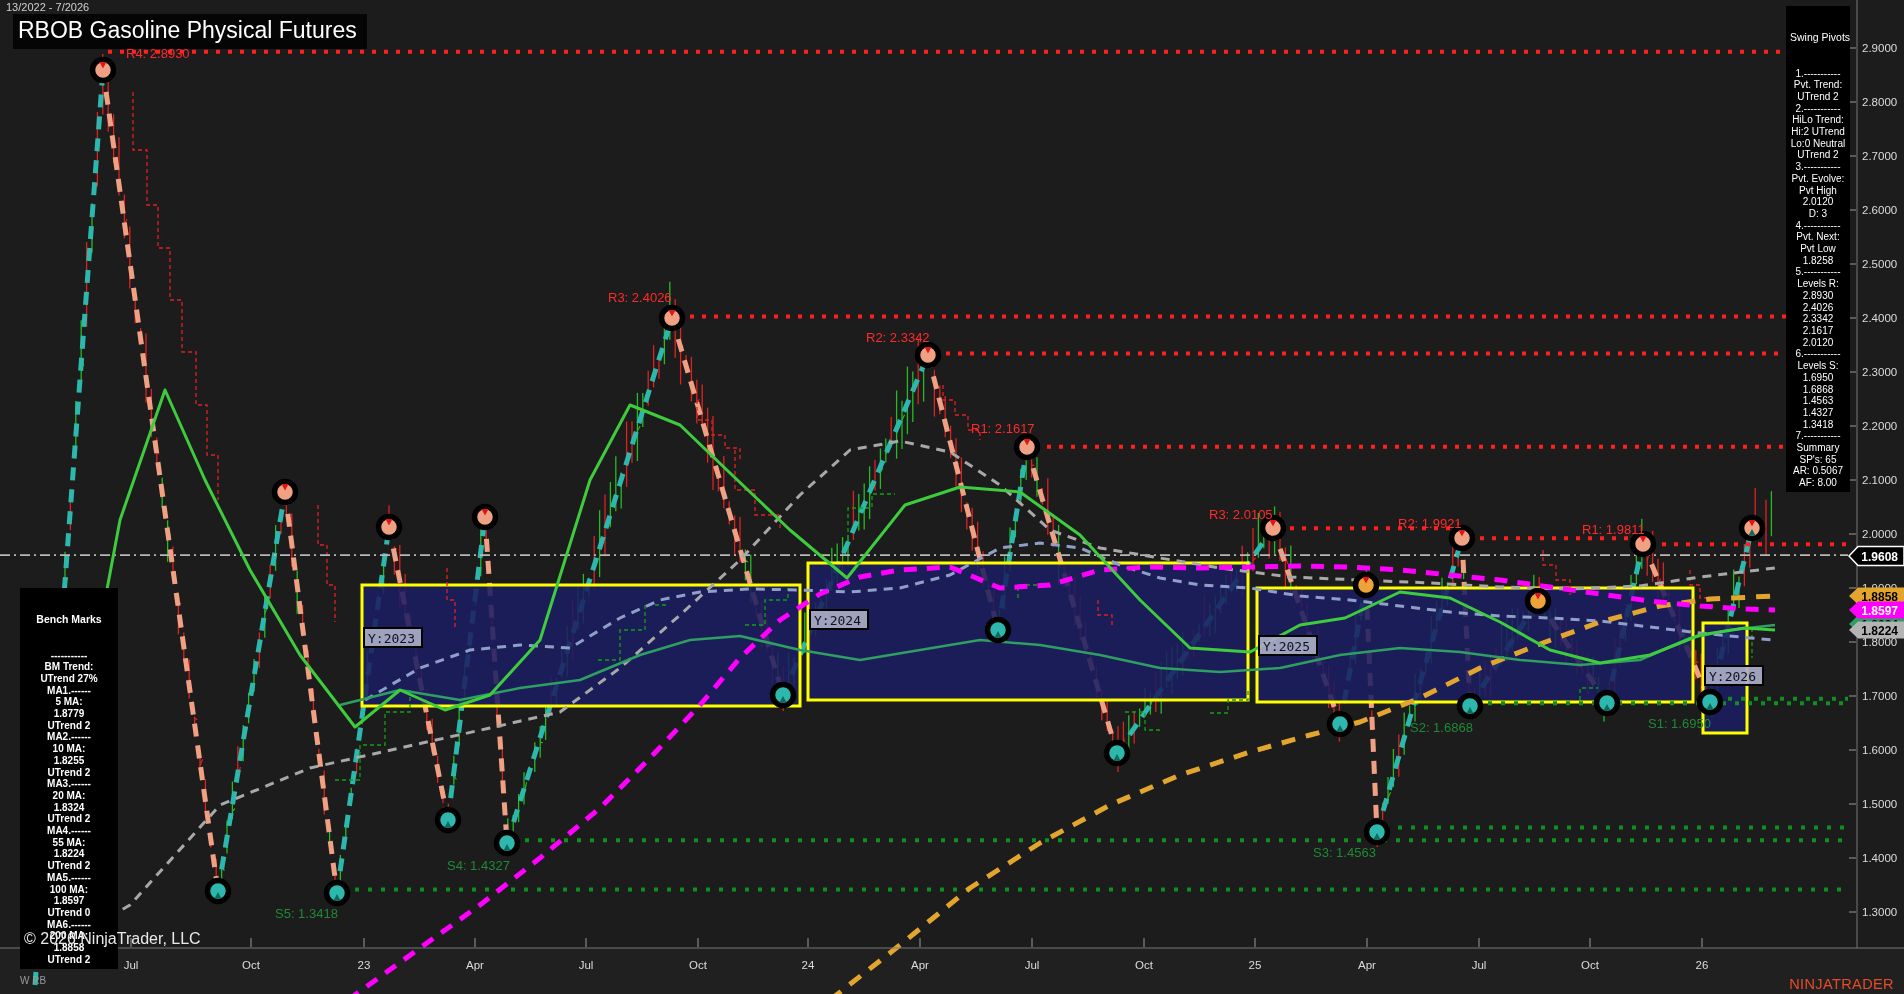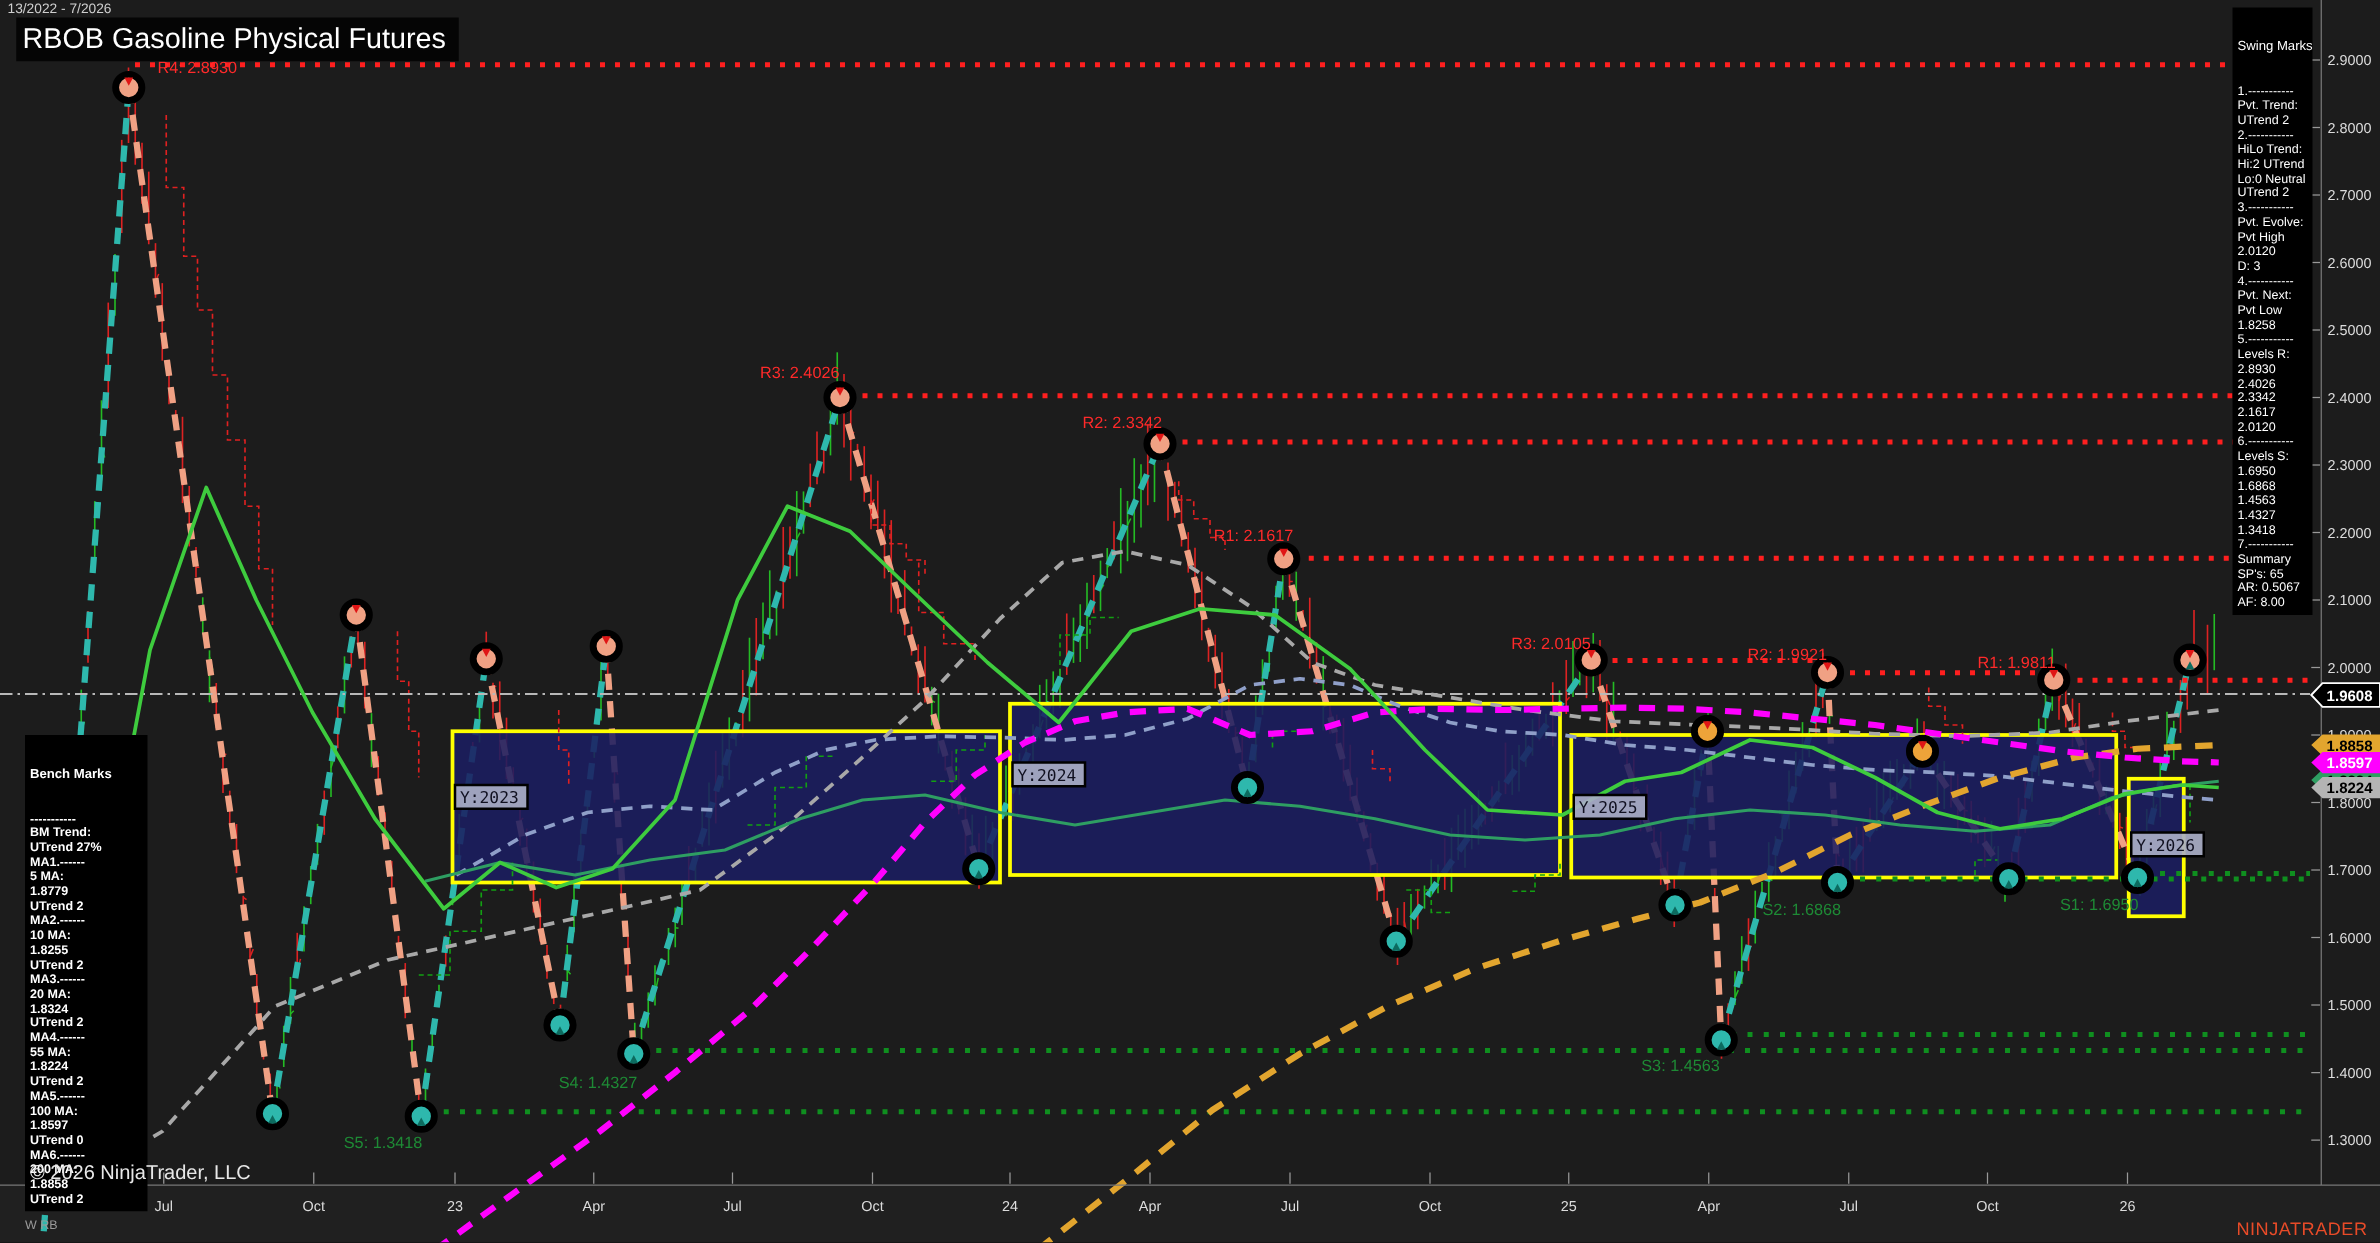--- a/index.html
+++ b/index.html
@@ -1,19 +1,19 @@
 <!DOCTYPE html>
 <html><head>
 <meta charset="utf-8">
 <style>
   html,body{margin:0;padding:0;background:#111;}
   #stage{position:relative;width:1904px;height:994px;background:#1c1c1c;overflow:hidden;
          font-family:"Liberation Sans","DejaVu Sans",sans-serif;}
   svg{position:absolute;left:0;top:0;}
-  .overlay{position:absolute;z-index:5;}
+  .overlay{position:absolute;z-index:5;text-align:center;}
   #dateRange{left:6px;top:1px;font-size:11px;color:#cfcfcf;z-index:7;}
   #titleBlock{left:13px;top:14px;background:rgba(0,0,0,0.82);color:#fff;padding:2px 10px 4px 5px;
               font-size:23px;line-height:1.28;z-index:6;white-space:nowrap;}
   .panel{background:#000;color:#fff;font-size:10px;line-height:11.7px;padding:3px 4px;z-index:8;white-space:pre;}
   #benchPanel{left:20px;top:588px;width:90px;font-weight:bold;}
   #swingPanel{left:1786px;top:6px;width:56px;}
   .panel .ptitle{font-size:10.5px;}
   #copyright{left:24px;top:930px;font-size:16px;color:#e8e8e8;z-index:9;}
   #instrument{left:20px;top:975px;font-size:10px;color:#9a9a9a;z-index:9;}
   #brand{right:10px;top:976px;font-size:14.5px;font-weight:normal;letter-spacing:0.4px;z-index:9;}
@@ -681,18 +681,18 @@
       </g>
     </svg>
   <div class="overlay" id="dateRange">13/2022 - 7/2026</div>
   <div class="overlay" id="titleBlock">
     <div>RBOB Gasoline Physical Futures</div>
   </div>
   <div class="overlay panel" id="benchPanel">
     <div class="ptitle">Bench Marks</div>
   <div>-----------</div><div>BM Trend:</div><div>UTrend 27%</div><div>MA1.------</div><div>5 MA:</div><div>1.8779</div><div>UTrend 2</div><div>MA2.------</div><div>10 MA:</div><div>1.8255</div><div>UTrend 2</div><div>MA3.------</div><div>20 MA:</div><div>1.8324</div><div>UTrend 2</div><div>MA4.------</div><div>55 MA:</div><div>1.8224</div><div>UTrend 2</div><div>MA5.------</div><div>100 MA:</div><div>1.8597</div><div>UTrend 0</div><div>MA6.------</div><div>200 MA:</div><div>1.8858</div><div>UTrend 2</div></div>
   <div class="overlay panel" id="swingPanel">
-    <div class="ptitle">Swing Marks</div>
+    <div class="ptitle">Swing Pivots</div>
   <div>1.-----------</div><div>Pvt. Trend:</div><div>UTrend 2</div><div>2.-----------</div><div>HiLo Trend:</div><div>Hi:2 UTrend</div><div>Lo:0 Neutral</div><div>UTrend 2</div><div>3.-----------</div><div>Pvt. Evolve:</div><div>Pvt High</div><div>2.0120</div><div>D: 3</div><div>4.-----------</div><div>Pvt. Next:</div><div>Pvt Low</div><div>1.8258</div><div>5.-----------</div><div>Levels R:</div><div>2.8930</div><div>2.4026</div><div>2.3342</div><div>2.1617</div><div>2.0120</div><div>6.-----------</div><div>Levels S:</div><div>1.6950</div><div>1.6868</div><div>1.4563</div><div>1.4327</div><div>1.3418</div><div>7.-----------</div><div>Summary</div><div>SP's: 65</div><div>AR: 0.5067</div><div>AF: 8.00</div></div>
   <div class="overlay" id="copyright">© 2026 NinjaTrader, LLC</div>
   <div class="overlay" id="instrument">W RB</div>
   <div class="overlay" id="brand" style="color: rgb(232, 75, 40);">NINJATRADER</div>
 </div>
 
 </body></html>

